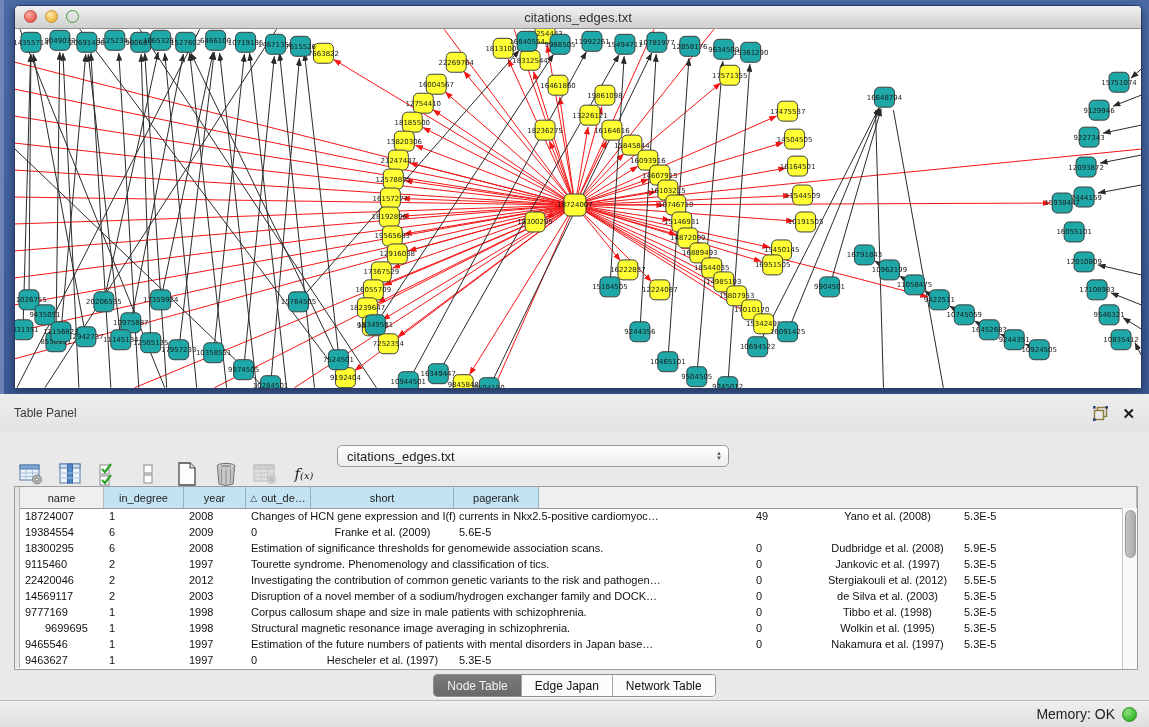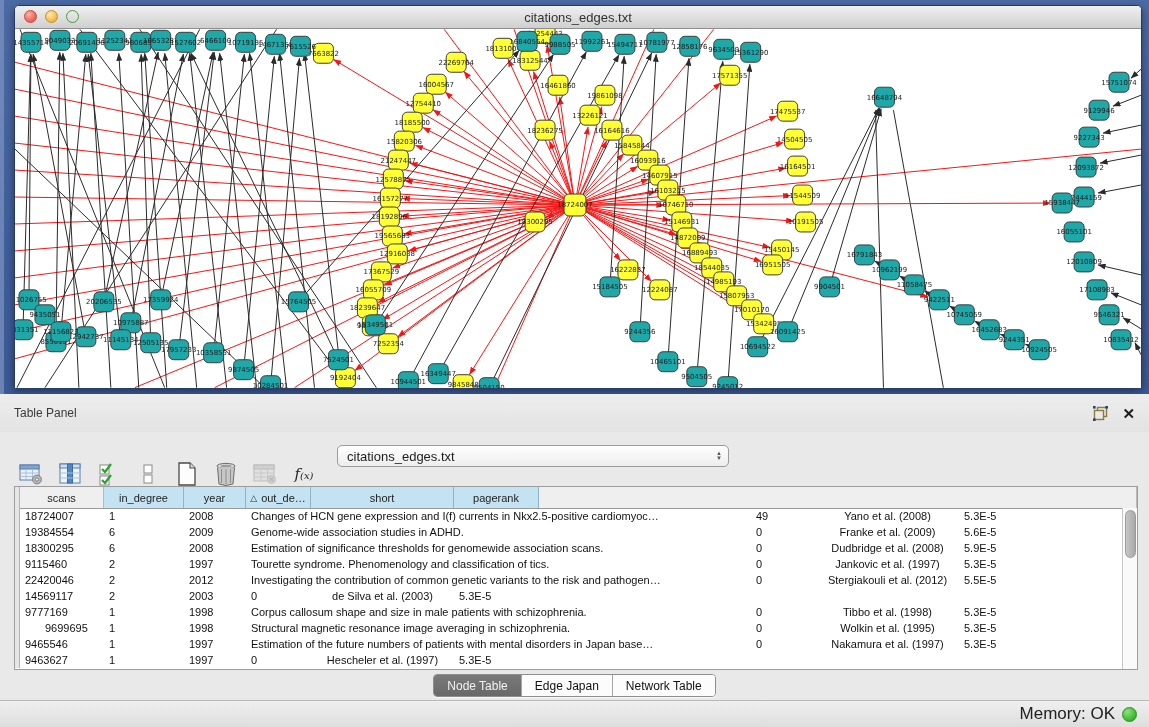--- a/index.html
+++ b/index.html
@@ -67,21 +67,21 @@
   #segmented{display:flex;height:21px;border:1px solid #8d8d8d;border-radius:4px;overflow:hidden;
              background:#fcfcfc;box-shadow:0 1px 0 rgba(255,255,255,.7);}
   .seg{display:flex;align-items:center;padding:0 13px;font-size:12px;color:#111;background:#fcfcfc;
        border-right:1px solid #a5a5a5;}
   .seg:last-child{border-right:none;}
   .seg.active{background:linear-gradient(#7a7a7a,#696969);color:#f3f3f3;}
 
   #status-bar{position:absolute;left:0;bottom:0;width:100%;height:27px;background:linear-gradient(#efefef,#dedede);
               border-top:1px solid #b9b9b9;box-sizing:border-box;display:flex;align-items:center;justify-content:flex-end;
               padding-right:12px;}
-  #status-bar .mem{font-size:17px;color:#222;margin-right:7px;}
+  #status-bar .mem{font-size:14px;color:#222;margin-right:7px;}
   #mem-dot{width:13px;height:13px;border-radius:50%;background:radial-gradient(circle at 35% 30%,#8fe07e,#3dbb2e 65%,#2f9a24);
            border:1px solid #2d8c22;}
 </style>
 </head>
 <body>
 
 <div id="desktop">
   <div class="edge-light"></div>
   <div id="net-window">
     <div id="titlebar">
@@ -566,21 +566,21 @@
           <span>▲</span>
           <span>▼</span>
         </span>
     </div>
   </div>
 
   <div id="table-outer">
     <div id="thead">
         <span class="gut"></span>
         <div class="th plainhdr" style="width: 84px;">
-          <span>scans</span>
+          <span>name</span>
         </div>
         <div class="th" style="width: 80px;">
           <span>in_degree</span>
         </div>
         <div class="th" style="width: 62px;">
           <span>year</span>
         </div>
         <div class="th" style="width: 65px;">
           <span class="sorticon">△</span>
           <span>out_de…</span>
@@ -602,21 +602,20 @@
           <div class="cell" style="width: 505px;">Changes of HCN gene expression and I(f) currents in Nkx2.5-positive cardiomyoc…</div>
           <div class="cell" style="width: 65px;">49</div>
           <div class="cell center" style="width: 143px; text-align: center;">Yano et al. (2008)</div>
           <div class="cell" style="width: 85px;">5.3E-5</div>
         </div>
         <div class="trow">
           <span class="gut"></span>
           <div class="cell" style="width: 84px;">19384554</div>
           <div class="cell" style="width: 80px;">6</div>
           <div class="cell" style="width: 62px;">2009</div>
-          <div class="cell" style="width: 505px;">Genome-wide association studies in ADHD.</div>
           <div class="cell" style="width: 65px;">0</div>
           <div class="cell center" style="width: 143px; text-align: center;">Franke et al. (2009)</div>
           <div class="cell" style="width: 85px;">5.6E-5</div>
         </div>
         <div class="trow">
           <span class="gut"></span>
           <div class="cell" style="width: 84px;">18300295</div>
           <div class="cell" style="width: 80px;">6</div>
           <div class="cell" style="width: 62px;">2008</div>
           <div class="cell" style="width: 505px;">Estimation of significance thresholds for genomewide association scans.</div>
@@ -642,20 +641,21 @@
           <div class="cell" style="width: 505px;">Investigating the contribution of common genetic variants to the risk and pathogen…</div>
           <div class="cell" style="width: 65px;">0</div>
           <div class="cell center" style="width: 143px; text-align: center;">Stergiakouli et al. (2012)</div>
           <div class="cell" style="width: 85px;">5.5E-5</div>
         </div>
         <div class="trow">
           <span class="gut"></span>
           <div class="cell" style="width: 84px;">14569117</div>
           <div class="cell" style="width: 80px;">2</div>
           <div class="cell" style="width: 62px;">2003</div>
+          <div class="cell" style="width: 505px;">Disruption of a novel member of a sodium/hydrogen exchanger family and DOCK…</div>
           <div class="cell" style="width: 65px;">0</div>
           <div class="cell center" style="width: 143px; text-align: center;">de Silva et al. (2003)</div>
           <div class="cell" style="width: 85px;">5.3E-5</div>
         </div>
         <div class="trow">
           <span class="gut"></span>
           <div class="cell" style="width: 84px;">9777169</div>
           <div class="cell" style="width: 80px;">1</div>
           <div class="cell" style="width: 62px;">1998</div>
           <div class="cell" style="width: 505px;">Corpus callosum shape and size in male patients with schizophrenia.</div>

